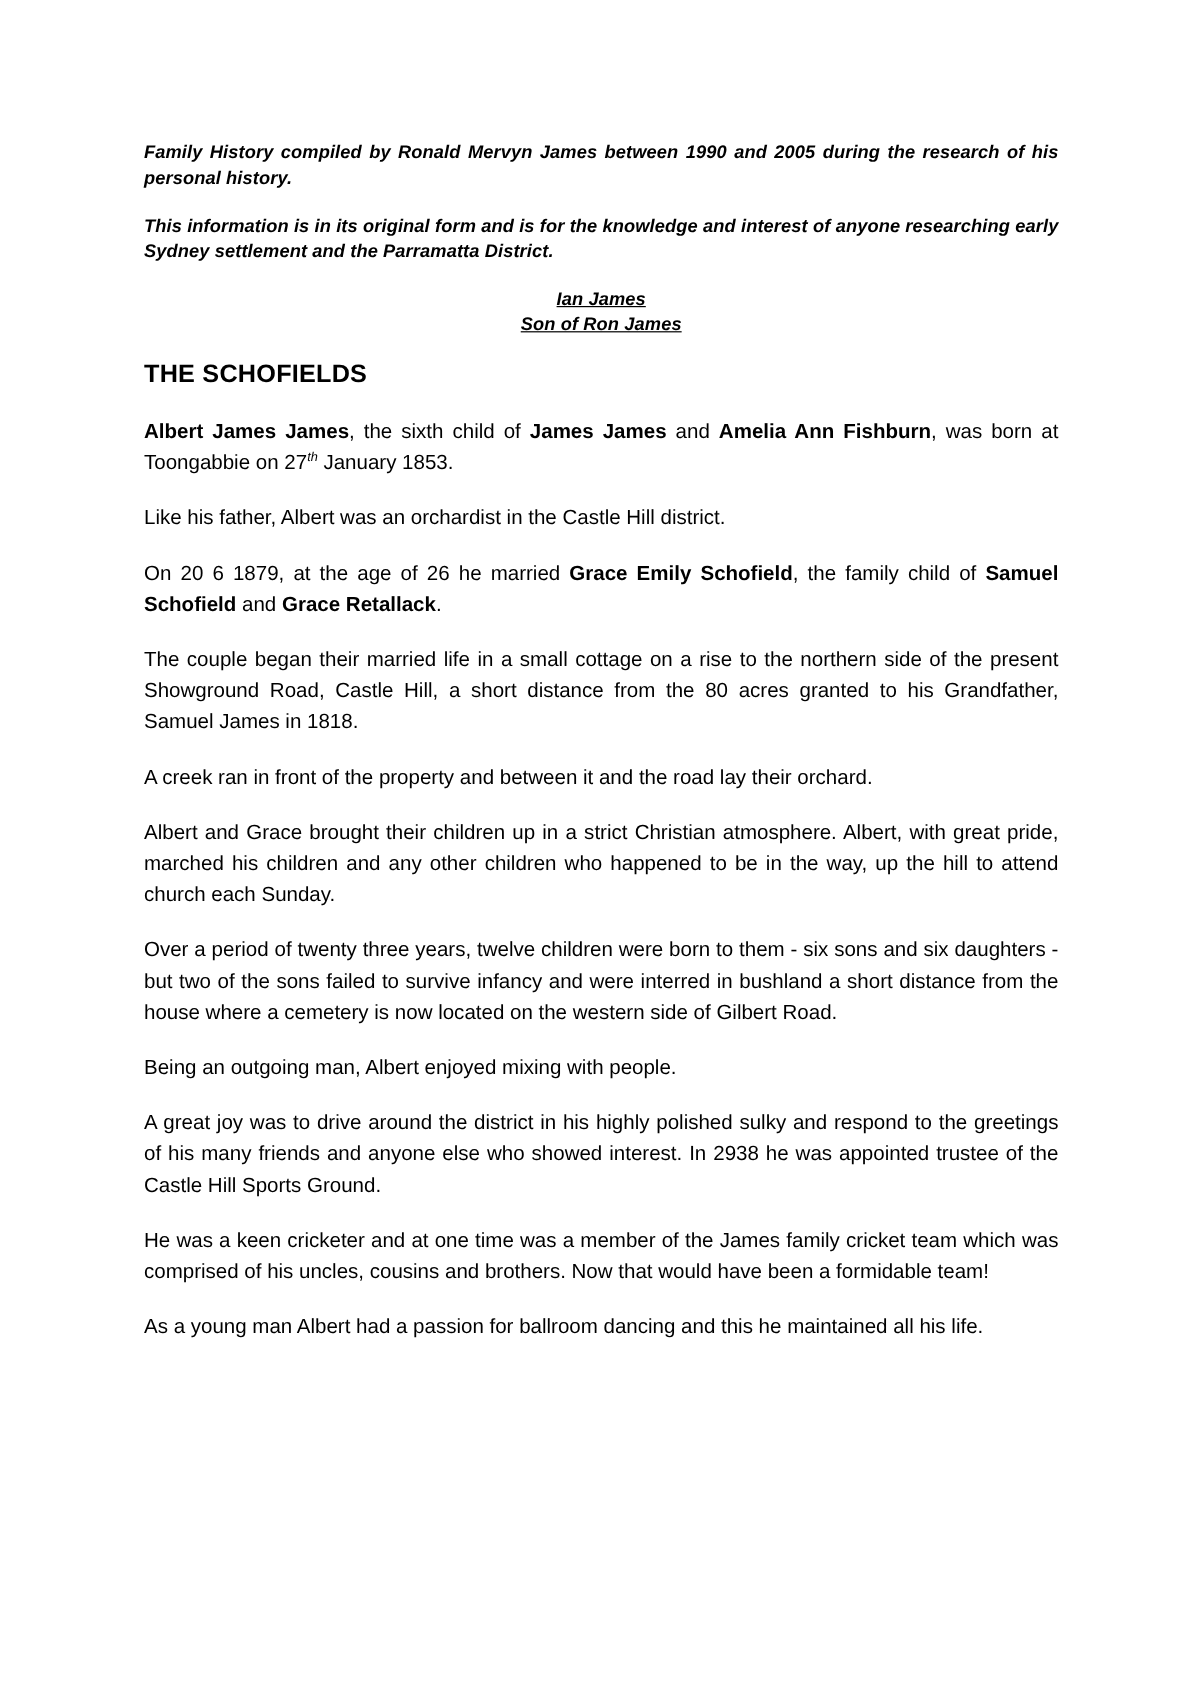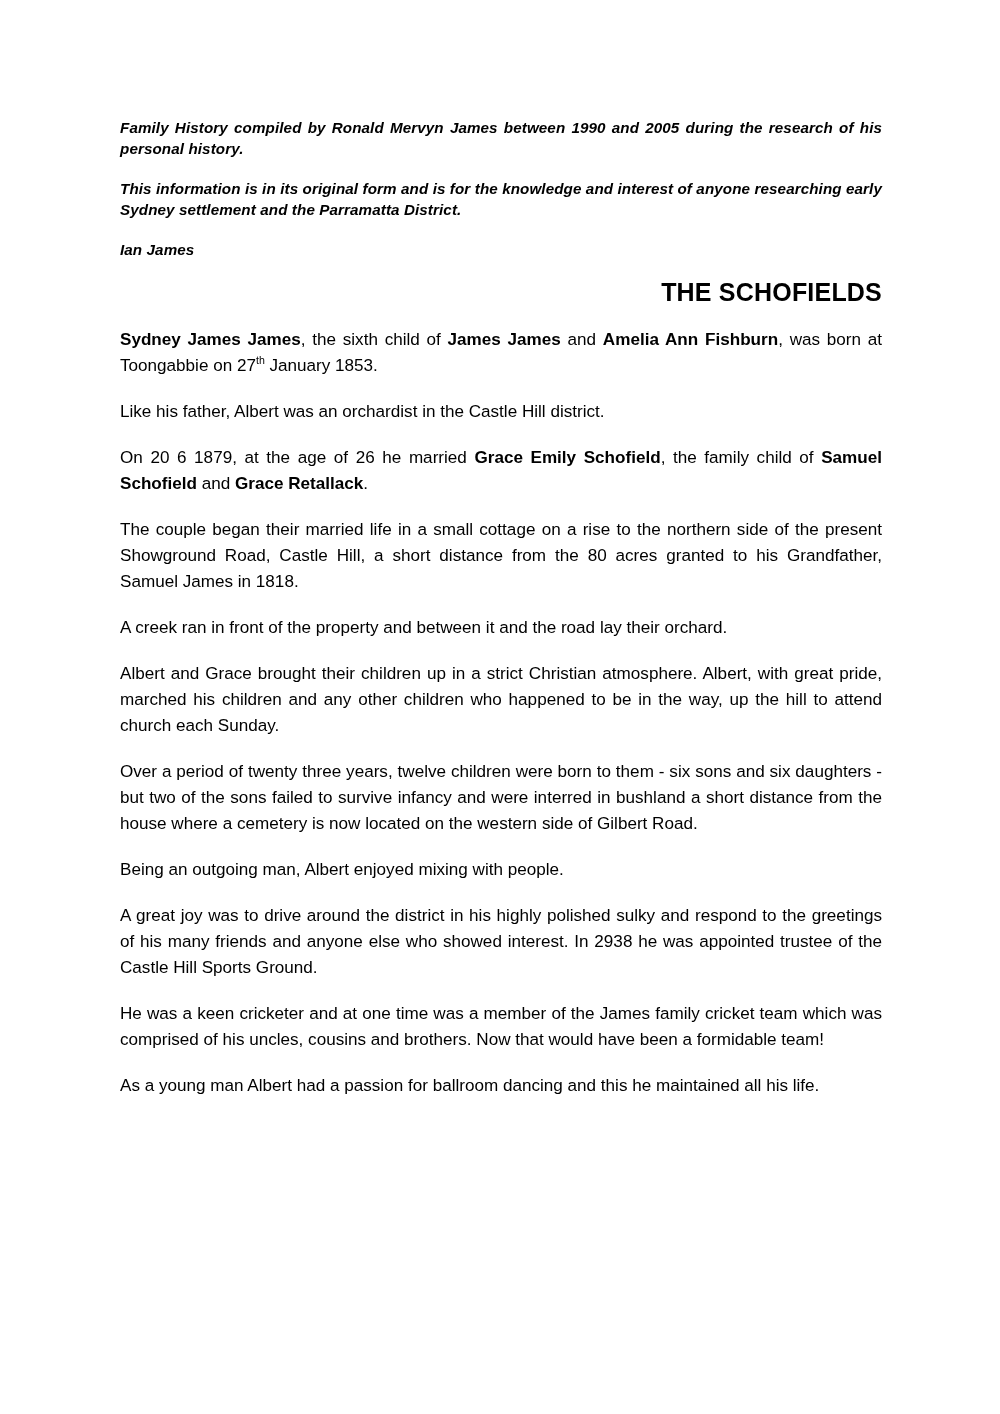--- a/index.html
+++ b/index.html
@@ -40,34 +40,35 @@
     font-size: 15.2px;
     line-height: 20.5px;
     text-align: justify;
     text-justify: inter-word;
     letter-spacing: 0.1px;
   }
   .preamble p {
     margin: 0 0 20px 0;
   }
   .preamble p.signature {
-    text-align: left;
+    text-align: center;
     margin-bottom: 0;
+    text-decoration: underline;
   }
   .preamble p.signature span {
     display: block;
   }
 
   
   .doc-title {
     font-family: "Liberation Sans", sans-serif;
     font-weight: bold;
-    font-size: 25px;
+    font-size: 21px;
     line-height: 26px;
-    text-align: right;
+    text-align: left;
     margin: 18px 0 0 0;
     letter-spacing: 0.2px;
   }
 
   
   .body-copy {
     margin-top: 22px;
     font-size: 17.1px;
     line-height: 26px;
     text-align: justify;
@@ -79,41 +80,43 @@
   .body-copy p:last-child {
     margin-bottom: 0;
   }
   .body-copy b {
     font-weight: bold;
   }
   .body-copy sup {
     font-size: 0.62em;
     vertical-align: super;
     line-height: 0;
+    font-style: italic;
   }
 </style>
 </head>
 <body>
 
 <div class="page">
   <div class="content">
 
     <div class="preamble">
       <p>Family History compiled by Ronald Mervyn James between 1990 and 2005 during the research of his personal history.</p>
       <p>This information is in its original form and is for the knowledge and interest of anyone researching early Sydney settlement and the Parramatta District.</p>
       <p class="signature">
         <span>Ian James</span>
+        <span>Son of Ron James</span>
       </p>
     </div>
 
     <h1 class="doc-title">THE SCHOFIELDS</h1>
 
     <div class="body-copy">
 
-      <p><b>Sydney James James</b><span>, the sixth child of </span><b>James James</b><span> and </span><b>Amelia Ann Fishburn</b><span>, was born at Toongabbie on 27</span><sup>th</sup><span> January 1853.</span></p>
+      <p><b>Albert James James</b><span>, the sixth child of </span><b>James James</b><span> and </span><b>Amelia Ann Fishburn</b><span>, was born at Toongabbie on 27</span><sup>th</sup><span> January 1853.</span></p>
 
       <p>Like his father, Albert was an orchardist in the Castle Hill district.</p>
 
       <p><span>On 20 6 1879, at the age of 26 he married </span><b>Grace Emily Schofield</b><span>, the family child of </span><b>Samuel Schofield</b><span> and </span><b>Grace Retallack</b><span>.</span></p>
 
       <p>The couple began their married life in a small cottage on a rise to the northern side of the present Showground Road, Castle Hill, a short distance from the 80 acres granted to his Grandfather, Samuel James in 1818.</p>
 
       <p>A creek ran in front of the property and between it and the road lay their orchard.</p>
 
       <p>Albert and Grace brought their children up in a strict Christian atmosphere. Albert, with great pride, marched his children and any other children who happened to be in the way, up the hill to attend church each Sunday.</p>

